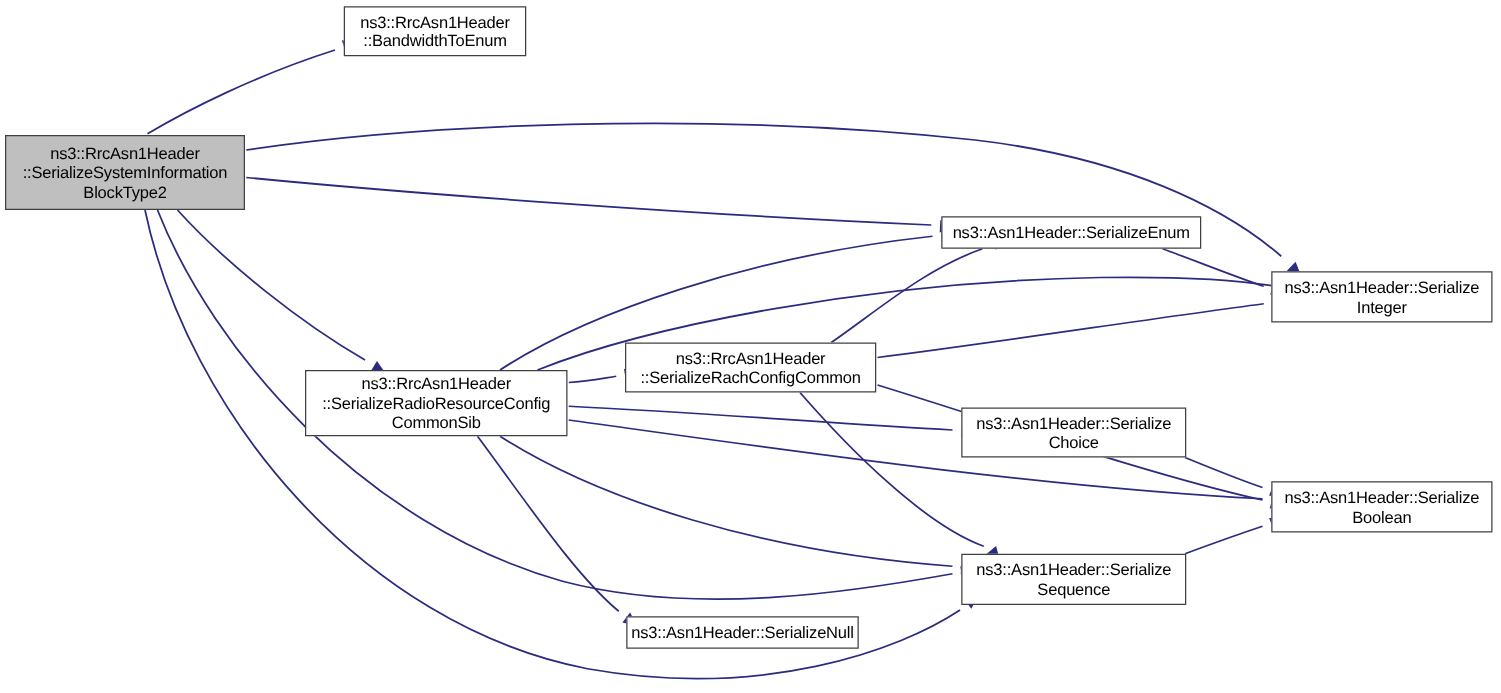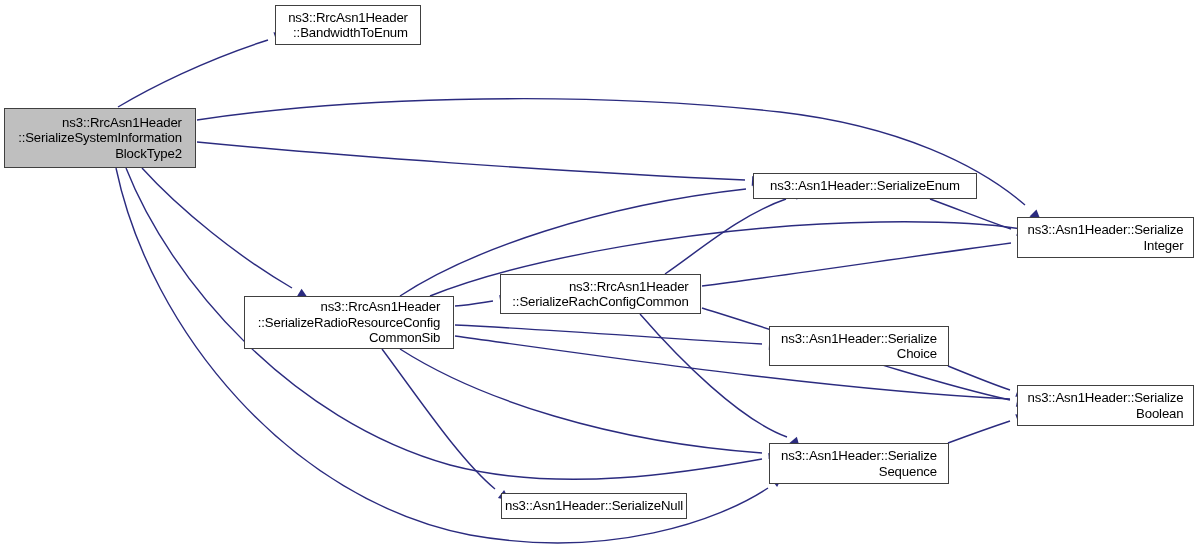--- a/index.html
+++ b/index.html
@@ -26,21 +26,21 @@
   }
   .node {
     position: absolute;
     box-sizing: border-box;
     border: 1px solid #404040;
     background: #ffffff;
     color: #000000;
     display: flex;
     align-items: center;
     justify-content: center;
-    text-align: right;
+    text-align: center;
     font-size: 13.2px;
     line-height: 15.4px;
     letter-spacing: -0.15px;
     white-space: pre-line;
     padding: 0 3px;
   }
   .node.highlight {
     background: #bfbfbf;
     border-color: #404040;
   }
@@ -99,21 +99,21 @@
       <polygon points="0,-5 11,0 0,5" class="arrow-head" transform="translate(1017,392) rotate(20)"></polygon>
       <path d="M 948,443 C 975,433 995,426 1010,421" class="edge-path"></path>
       <polygon points="0,-5 11,0 0,5" class="arrow-head" transform="translate(1017,419) rotate(-20)"></polygon>
     </svg>
   <div id="node-layer">
       <div class="node highlight" style="left: 4px; top: 108px; width: 192px; height: 60px;">ns3::RrcAsn1Header
 ::SerializeSystemInformation
 BlockType2</div>
       <div class="node" style="left: 275px; top: 5px; width: 146px; height: 40px;">ns3::RrcAsn1Header
 ::BandwidthToEnum</div>
-      <div class="node" style="left: 753px; top: 173px; width: 224px; height: 26px;">ns3::Asn1Header::SerializeEnum</div>
+      <div class="node" style="left: 753px; top: 173px; width: 208px; height: 26px;">ns3::Asn1Header::SerializeEnum</div>
       <div class="node" style="left: 1017px; top: 217px; width: 177px; height: 41px;">ns3::Asn1Header::Serialize
 Integer</div>
       <div class="node" style="left: 244px; top: 296px; width: 210px; height: 53px;">ns3::RrcAsn1Header
 ::SerializeRadioResourceConfig
 CommonSib</div>
       <div class="node" style="left: 500px; top: 274px; width: 201px; height: 40px;">ns3::RrcAsn1Header
 ::SerializeRachConfigCommon</div>
       <div class="node" style="left: 769px; top: 326px; width: 180px; height: 40px;">ns3::Asn1Header::Serialize
 Choice</div>
       <div class="node" style="left: 1017px; top: 385px; width: 177px; height: 41px;">ns3::Asn1Header::Serialize

